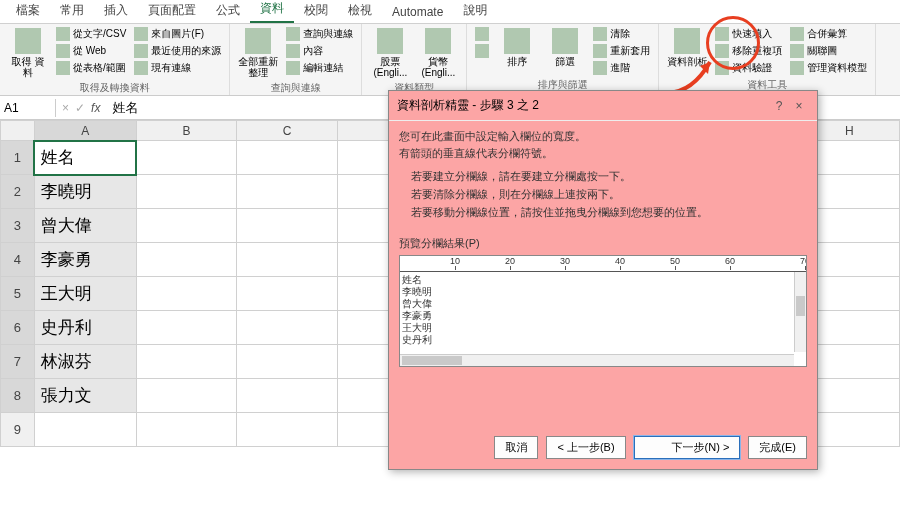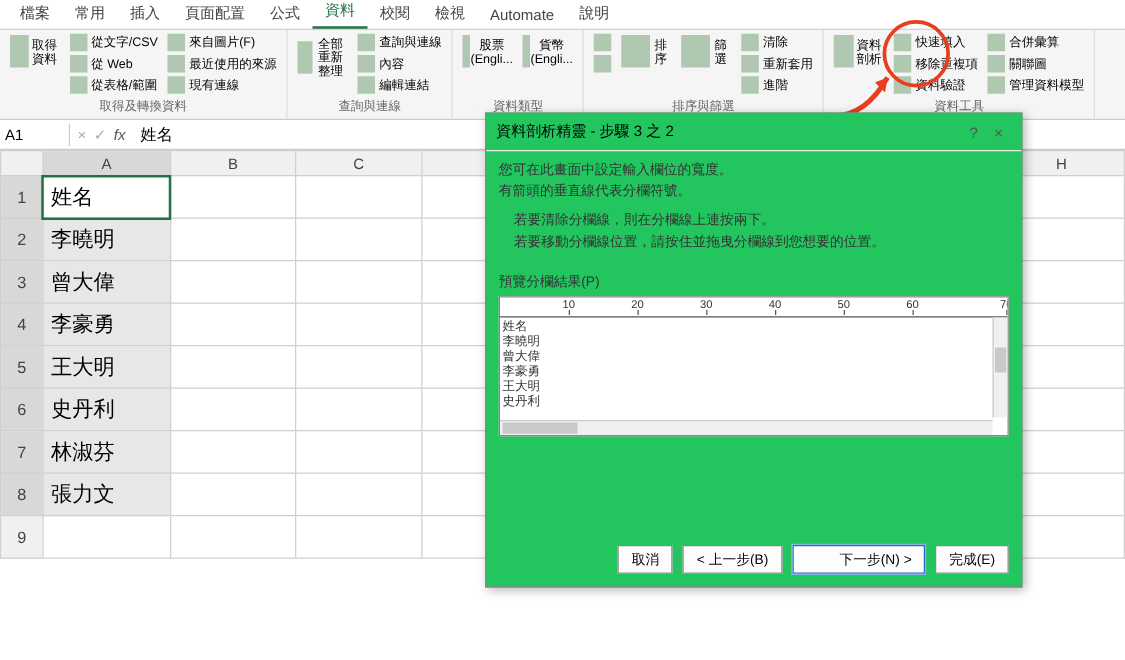--- a/index.html
+++ b/index.html
@@ -8,21 +8,21 @@
   
   .tabs { display: flex; background: #fff; border-bottom: 1px solid #d0d0d0; height: 24px; align-items: end; padding-left: 6px; }
   .tab { padding: 4px 10px; font-size: 12px; color: #444; cursor: pointer; }
   .tab.active { border-bottom: 2px solid #217346; color: #217346; }
 
   
   .ribbon { display: flex; background: #f5f5f5; border-bottom: 1px solid #ccc; height: 72px; }
   .group { display: flex; flex-direction: column; align-items: center; border-right: 1px solid #ddd; padding: 2px 6px; position: relative; }
   .group-inner { display: flex; gap: 4px; flex: 1; align-items: flex-start; }
   .group-label { font-size: 10px; color: #666; margin-top: auto; padding: 1px 0; }
-  .big-btn { display: flex; flex-direction: row; align-items: center; width: 44px; padding: 2px; }
+  .big-btn { display: flex; flex-direction: column; align-items: center; width: 44px; padding: 2px; }
   .big-btn .ico { width: 26px; height: 26px; }
   .big-btn span.lbl { font-size: 10px; text-align: center; line-height: 11px; margin-top: 2px; }
   .small-stack { display: flex; flex-direction: column; gap: 1px; }
   .small-item { display: flex; align-items: flex-start; gap: 3px; font-size: 10px; padding: 1px 2px; white-space: nowrap; }
   .small-item .ico { width: 14px; height: 14px; }
   .ico { display: inline-block; background: #b0c8b0; }
 
   
   .highlight-circle { position: absolute; width: 54px; height: 54px; border: 3px solid #e83e20; border-radius: 50%; pointer-events: none; z-index: 5; }
   .highlight-arrow { position: absolute; pointer-events: none; z-index: 5; }
@@ -42,21 +42,21 @@
   table.grid th.col { height: 20px; font-size: 12px; }
   table.grid th.row { width: 36px; font-size: 13px; text-align: center; }
   table.grid td { height: 34px; font-size: 17px; padding: 2px 6px; }
   .col-a { width: 108px; }
   .col-o { width: 108px; }
   .sel { background: #e7e7e7; }
   .active-cell { background: #fff !important; outline: 2px solid #217346; outline-offset: -1px; }
   th.col.sel-col, th.row.sel-row { background: #d8d8d8; }
 
   
-  .wizard { position: absolute; left: 388px; top: 90px; width: 430px; height: 380px; background: #22c55e; border: 1px solid #888; box-shadow: 2px 2px 8px rgba(0,0,0,.3); z-index: 10; }
+  .wizard { position: absolute; left: 388px; top: 90px; width: 430px; height: 380px; background: #fca5a5; border: 1px solid #888; box-shadow: 2px 2px 8px rgba(0,0,0,.3); z-index: 10; }
   .wiz-title { display: flex; align-items: center; padding: 6px 8px; font-size: 12px; border-bottom: 1px solid #eee; }
   .wiz-title .t { flex: 1; }
   .wiz-title .hbtn { width: 20px; text-align: center; color: #555; cursor: pointer; }
   .wiz-body { padding: 6px 10px; font-size: 11px; color: #333; }
   .wiz-body p { margin: 2px 0; line-height: 15px; }
   .wiz-instr { margin: 8px 0 6px 12px; }
   .wiz-instr p { margin: 3px 0; }
   .preview-label { margin-top: 16px; font-size: 11px; }
   .preview-box { margin-top: 4px; border: 1px solid #888; height: 112px; position: relative; background: #fff; overflow: hidden; }
   .ruler { position: relative; height: 16px; border-bottom: 1px solid #555; display: flex; }
@@ -347,20 +347,21 @@
 <div class="wizard">
   <div class="wiz-title">
     <span class="t">資料剖析精靈 - 步驟 3 之 2</span>
     <span class="hbtn">?</span>
     <span class="hbtn">×</span>
   </div>
   <div class="wiz-body">
     <p>您可在此畫面中設定輸入欄位的寬度。</p>
     <p>有箭頭的垂直線代表分欄符號。</p>
     <div class="wiz-instr">
+      <p>若要建立分欄線，請在要建立分欄處按一下。</p>
       <p>若要清除分欄線，則在分欄線上連按兩下。</p>
       <p>若要移動分欄線位置，請按住並拖曳分欄線到您想要的位置。</p>
     </div>
     <div class="preview-label">預覽分欄結果(P)</div>
     <div class="preview-box">
       <div class="ruler">
         <span class="tick" style="left:50px">10</span>
         <span class="tick" style="left:105px">20</span>
         <span class="tick" style="left:160px">30</span>
         <span class="tick" style="left:215px">40</span>

